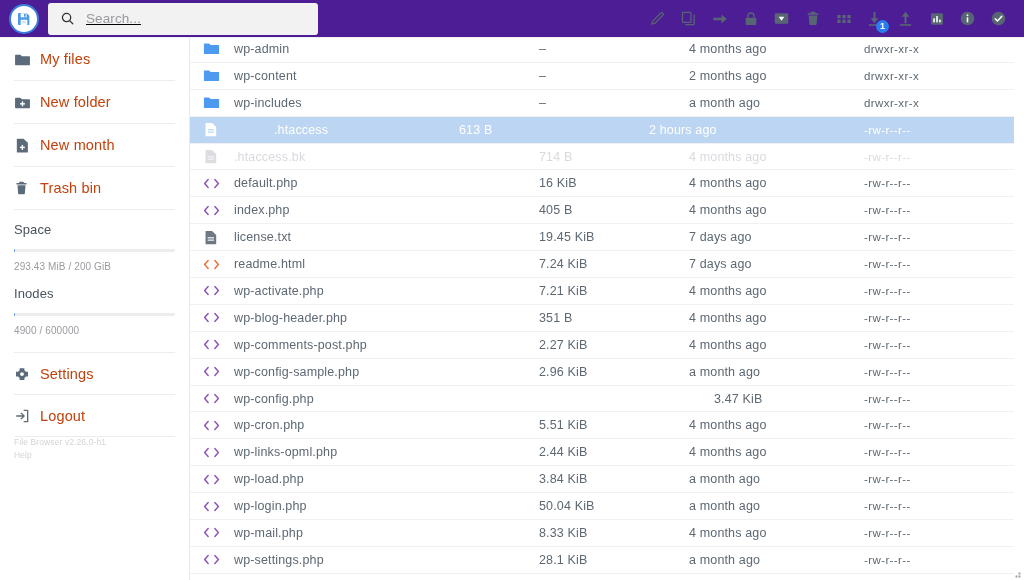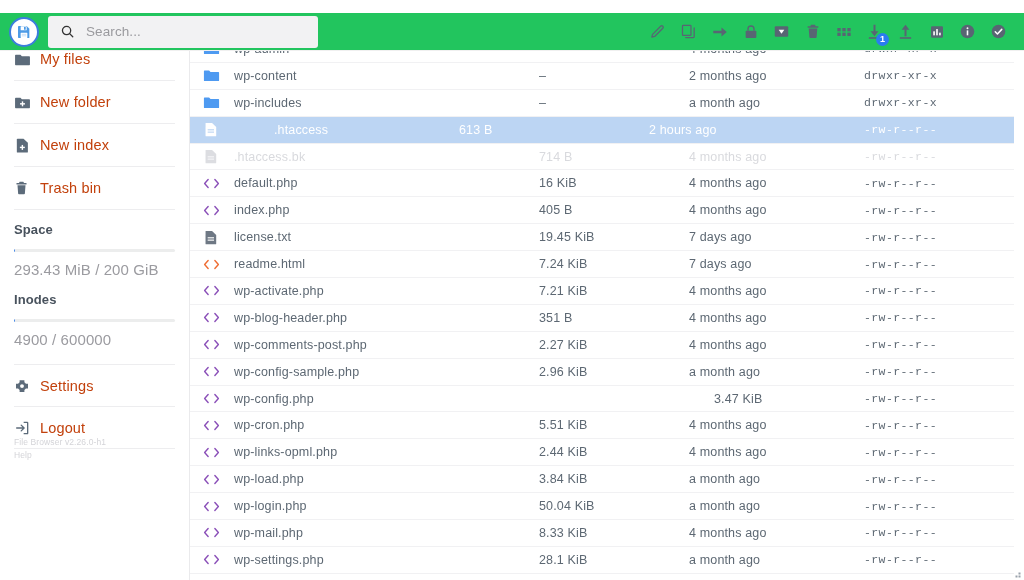--- a/index.html
+++ b/index.html
@@ -7,26 +7,27 @@
   html, body {
     width: 1024px; height: 580px;
     overflow: hidden;
     background: #ffffff;
     font-family: "Liberation Sans", sans-serif;
     -webkit-font-smoothing: antialiased;
   }
 
   
   #topbar {
-    position: absolute; left: 0; top: 13px;
+    position: absolute; left: 0; top: 0;
     width: 1024px; height: 38px;
-    background: #22c55e;
+    background: #4c1d95;
     display: flex; align-items: center;
     border-bottom: 1px solid #f0f0f0;
     z-index: 20;
+    text-decoration: underline;
   }
   #logo-wrap {
     width: 48px; height: 38px;
     display: flex; align-items: center; justify-content: center;
     flex: none;
   }
   #logo {
     width: 30px; height: 30px; border-radius: 50%;
     border: 2px solid #3b7ddd;
     background: #ffffff;
@@ -87,35 +88,35 @@
   .side-item .si-lb {
     font-size: 14.5px; color: #c2410c;
     letter-spacing: .15px;
   }
   .side-div {
     height: 1px; background: #ededef;
     margin: 0 14px;
   }
   .usage-block { padding: 12px 14px 2px 14px; }
   .usage-title {
-    font-size: 13px; color: #48525d; font-weight: 700;
+    font-size: 13px; color: #48525d; font-weight: 400;
     letter-spacing: .1px; margin-bottom: 12px;
   }
   .bar-track {
     height: 3px; width: 100%;
     background: #eceded; border-radius: 2px;
     position: relative; overflow: hidden;
   }
   .bar-fill {
     position: absolute; left: 0; top: 0; height: 100%;
     background: #3b82e6;
   }
   .usage-text {
     margin-top: 9px;
-    font-size: 15px; color: #9b9ba0;
+    font-size: 10px; color: #9b9ba0;
     letter-spacing: .1px;
   }
   #footer-note {
     position: absolute; left: 14px; top: 398px;
     font-size: 8.5px; color: #d4d4d8;
     line-height: 1.55;
     letter-spacing: .1px;
   }
 
   
@@ -158,21 +159,21 @@
   .c-size {
     width: 150px; flex: none;
     letter-spacing: .15px;
   }
   .c-date {
     width: 175px; flex: none;
     letter-spacing: .15px;
   }
   .c-perm {
     width: 150px; flex: none;
-    font-family: Liberation Mono, monospace;
+    font-family: Liberation Sans, sans-serif;
     font-size: 11.5px;
     letter-spacing: .4px;
     color: #5d6873;
   }
   #scroll-gutter {
     position: absolute; right: 0; top: 36px;
     width: 10px; height: 544px;
     background: #ffffff;
   }
   #resize-grip {
@@ -338,21 +339,21 @@
   <div class="side-item">
     <span class="si-ic">
       <svg width="17" height="17" viewBox="0 0 24 24">
         <path d="M5 2.4h8.4L19.6 8v13a1 1 0 0 1-1 1H5a1 1 0 0 1-1-1V3.4a1 1 0 0 1 1-1z" fill="#5c6b7a"></path>
         <g fill="#ffffff">
             <rect x="10.8" y="11.2" width="2" height="7"></rect>
             <rect x="8.3" y="13.7" width="7" height="2"></rect>
           </g>
       </svg>
     </span>
-    <span class="si-lb">New index</span>
+    <span class="si-lb">New month</span>
   </div>
   <div class="side-div"></div>
 
   <div class="side-item">
     <span class="si-ic">
       <svg width="15" height="16" viewBox="0 0 24 24">
         <path d="M9 2h6l1 2h4v2.2H4V4h4z" fill="#5c6b7a"></path>
         <path d="M5.6 7.4h12.8l-1 13.3a1.3 1.3 0 0 1-1.3 1.2H7.9a1.3 1.3 0 0 1-1.3-1.2z" fill="#5c6b7a"></path>
       </svg>
     </span>

